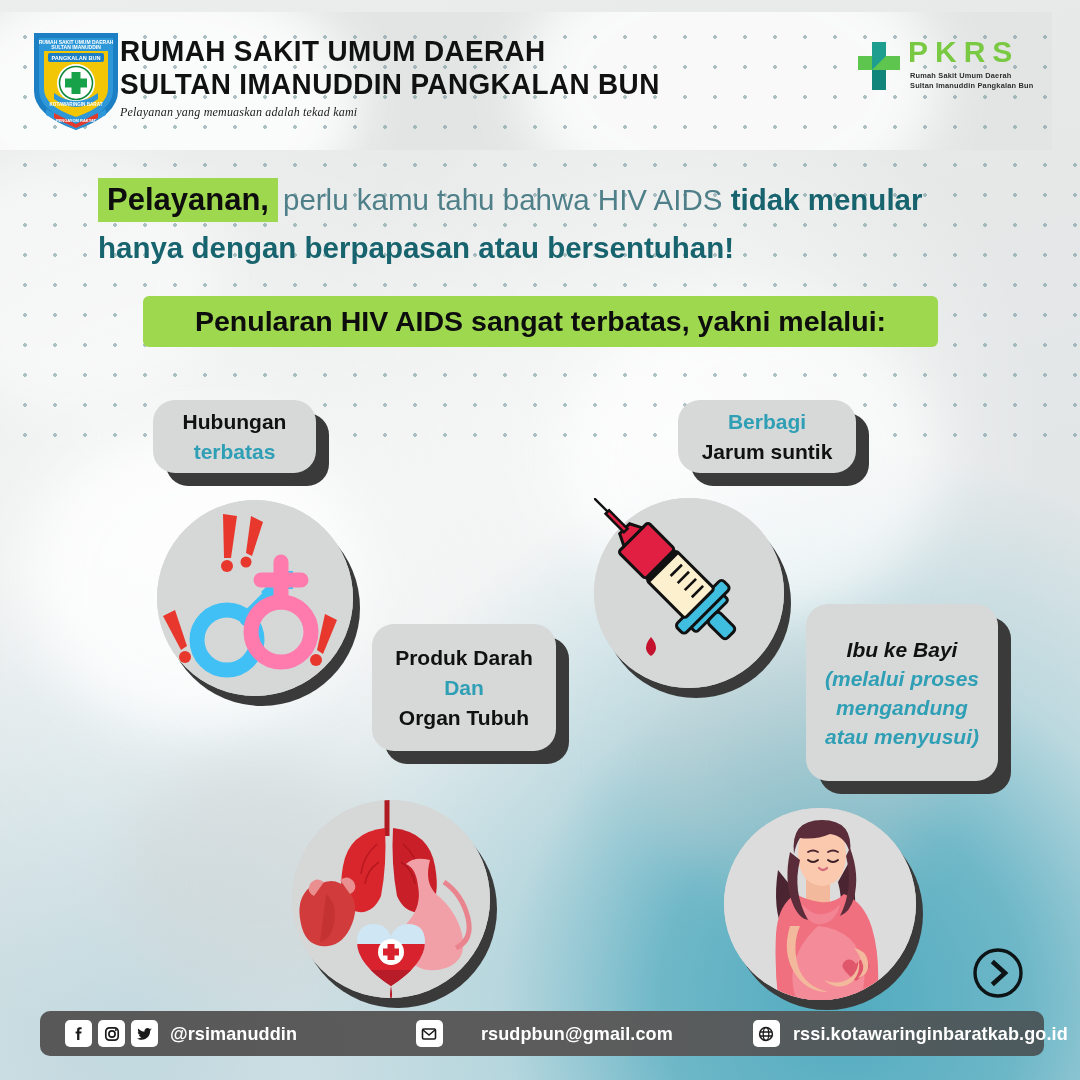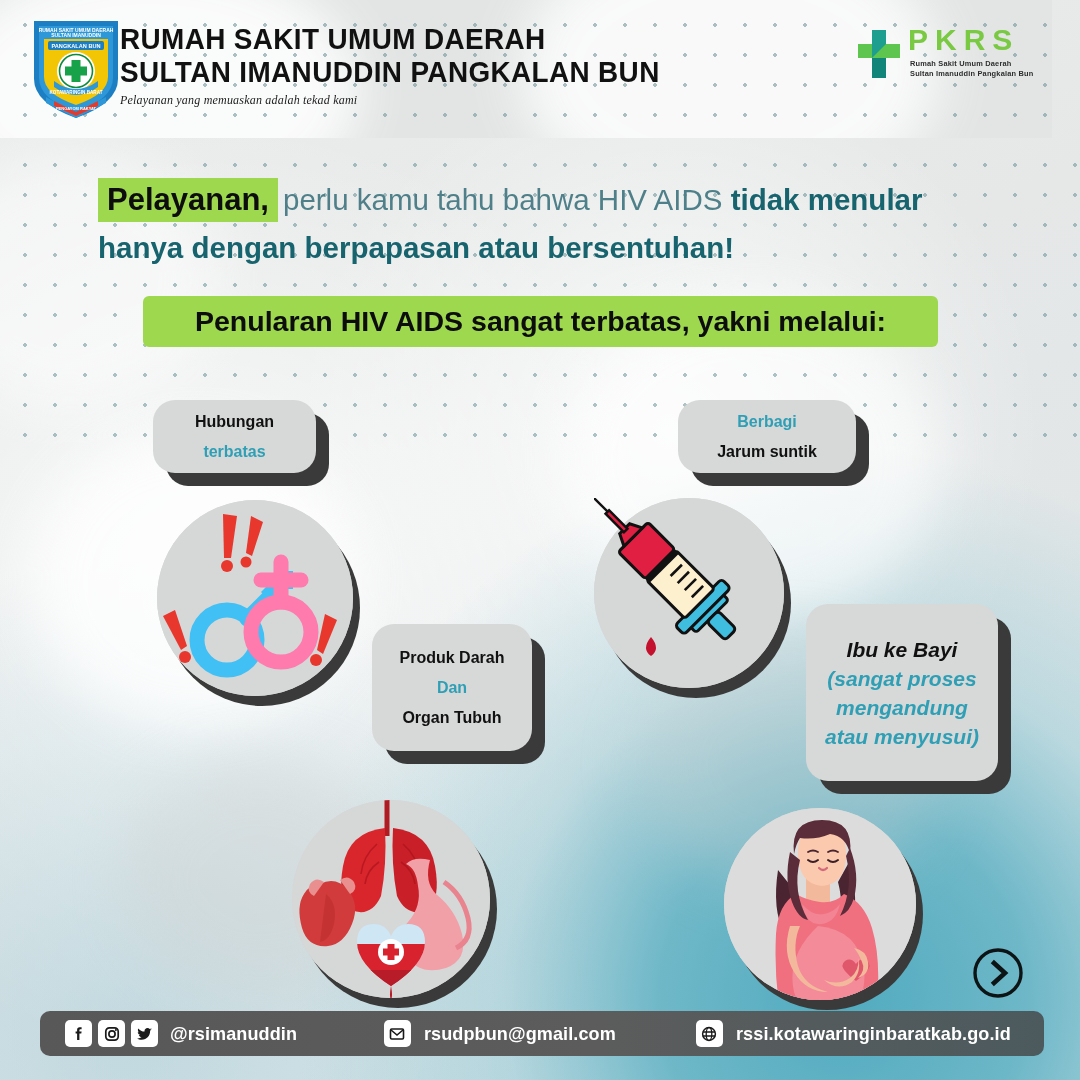--- a/index.html
+++ b/index.html
@@ -16,21 +16,21 @@
       radial-gradient(circle at 20% 55%, rgba(255,255,255,0.85) 0%, rgba(255,255,255,0) 45%),
       radial-gradient(circle at 62% 40%, rgba(255,255,255,0.8) 0%, rgba(255,255,255,0) 40%),
       linear-gradient(160deg,#eceded 0%,#e6e8e8 38%,#e2e6e7 62%,#dfe7e9 80%,#cfe1e6 100%);
   }
   
   .blob{position:absolute;border-radius:50%;background:#ffffff;filter:blur(26px);}
   .blobg{position:absolute;border-radius:50%;background:#cfd3d3;filter:blur(30px);}
 
   
   #header{
-    position:absolute;left:0;top:0;width:1052px;height:138px;
+    position:absolute;left:0;top:12px;width:1052px;height:138px;
     background:#e3e5e5;
     overflow:hidden;
   }
   #header .dots{
     position:absolute;inset:0;
     background-image:radial-gradient(#6b8f94 1.6px, rgba(0,0,0,0) 1.7px);
     background-size:30px 30px;
     background-position:10px 10px;
     opacity:.55;
   }
@@ -88,26 +88,26 @@
   }
   #subbanner span{font-weight:bold;font-size:28.5px;color:#0d0d0d;white-space:nowrap;}
 
   
   .card{
     position:absolute;background:#d7d8d8;border-radius:22px;
     box-shadow:13px 13px 0 0 #3a3a3a;
     display:flex;flex-direction:column;align-items:center;justify-content:center;
     text-align:center;z-index:6;
   }
-  .card .l{font-weight:bold;font-size:16px;line-height:30px;color:#111;white-space:nowrap;}
+  .card .l{font-weight:bold;font-size:21px;line-height:30px;color:#111;white-space:nowrap;}
   .card .l.teal{color:#2e9fb5;}
 
   #card-sex{left:153px;top:400px;width:163px;height:73px;}
   #card-needle{left:678px;top:400px;width:178px;height:73px;}
-  #card-blood{left:372px;top:624px;width:160px;height:127px;}
+  #card-blood{left:372px;top:624px;width:184px;height:127px;}
   #card-mtc{left:806px;top:604px;width:192px;height:177px;font-style:italic;}
   #card-mtc .l{font-size:21px;line-height:29px;}
 
   
   .circ{
     position:absolute;border-radius:50%;background:#d6d7d7;
     box-shadow:7px 10px 0 0 #3a3a3a;
     z-index:4;overflow:visible;
   }
   #circ-sex{left:157px;top:500px;width:196px;height:196px;}
@@ -356,21 +356,21 @@
   </div>
 
   <div class="card" id="card-blood">
     <div class="l">Produk Darah</div>
     <div class="l teal">Dan</div>
     <div class="l">Organ Tubuh</div>
   </div>
 
   <div class="card" id="card-mtc">
     <div class="l">Ibu ke Bayi</div>
-    <div class="l teal">(sangat proses</div>
+    <div class="l teal">(melalui proses</div>
     <div class="l teal">mengandung</div>
     <div class="l teal">atau menyusui)</div>
   </div>
 
   <div id="next-arrow">
     <svg width="52" height="52" viewBox="0 0 52 52">
       <circle cx="26" cy="26" r="23" fill="none" stroke="#0d1416" stroke-width="3.4"></circle>
       <path d="M22 16 L33 26 L22 36" fill="none" stroke="#0d1416" stroke-width="4.6" stroke-linecap="square" stroke-linejoin="miter"></path>
     </svg>
   </div>
@@ -391,21 +391,21 @@
         </svg>
       </div>
       <div class="fsoc">
         <svg width="16" height="16" viewBox="0 0 16 16">
             <path d="M15 3.3c-.5.3-1.1.5-1.7.6.6-.4 1.1-1 1.3-1.7-.6.3-1.2.6-1.9.7-.5-.6-1.3-1-2.2-1-1.7 0-3 1.4-3 3 0 .2 0 .5.1.7C5 5.5 2.8 4.3 1.3 2.4c-.3.4-.4.9-.4 1.5 0 1 .5 1.9 1.3 2.4-.5 0-1-.1-1.4-.4 0 1.5 1 2.7 2.4 3-.3.1-.5.1-.8.1h-.6c.4 1.2 1.5 2.1 2.8 2.1-1 .8-2.3 1.3-3.7 1.3H0c1.3.9 2.9 1.3 4.6 1.3 5.5 0 8.5-4.6 8.5-8.5v-.4c.6-.4 1.1-1 1.5-1.6z" fill="#1a1a1a"></path>
           </svg>
       </div>
       <div class="ftxt" style="margin-left:6px;">@rsimanuddin</div>
     </div>
 
-    <div class="fgrp" style="margin-left:72px;">
+    <div class="fgrp" style="margin-left:104px;gap:25px;">
       <div class="fsoc">
         <svg width="16" height="16" viewBox="0 0 16 16">
           <rect x="1.5" y="3" width="13" height="10" rx="1.2" fill="none" stroke="#1a1a1a" stroke-width="1.6"></rect>
           <path d="M2 4 L8 9 L14 4" fill="none" stroke="#1a1a1a" stroke-width="1.6"></path>
         </svg>
       </div>
       <div class="ftxt" style="margin-left:7px;">rsudpbun@gmail.com</div>
     </div>
 
     <div class="fgrp" style="margin-left:62px;">

